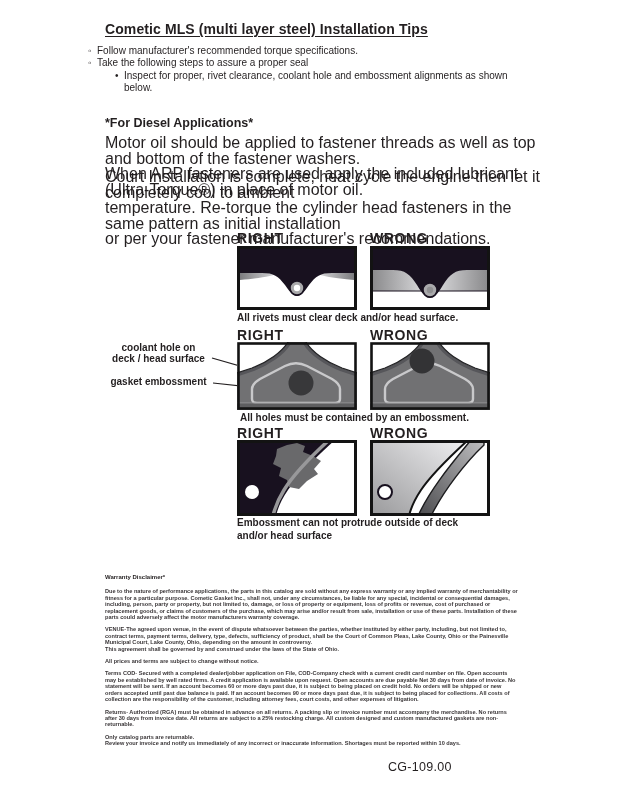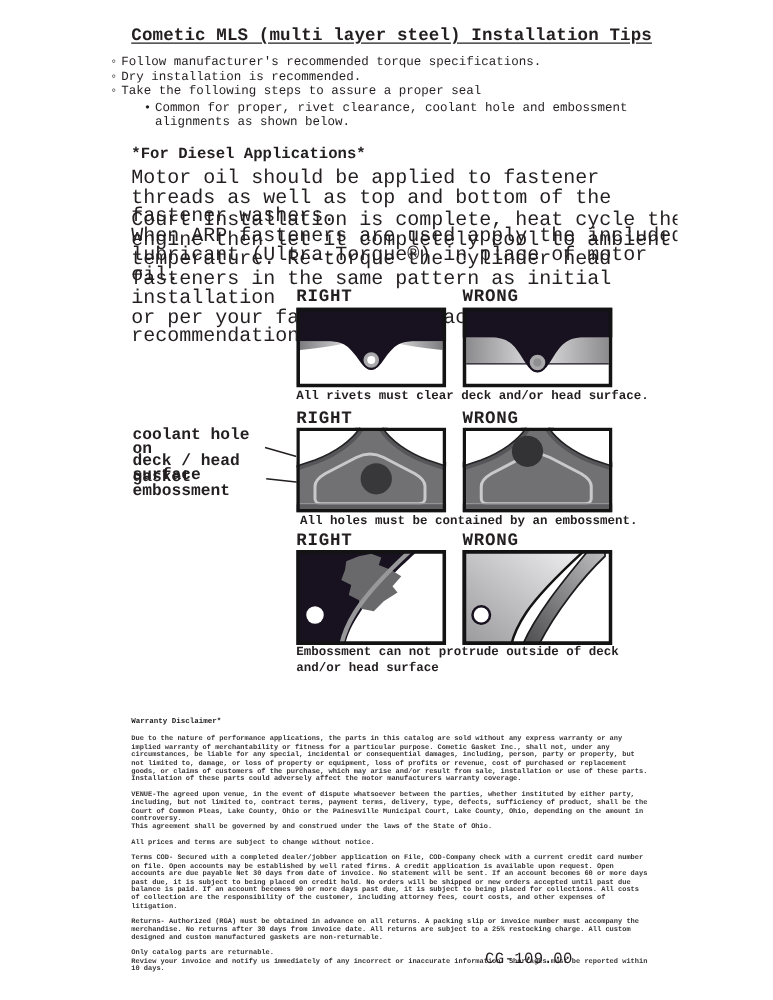--- a/index.html
+++ b/index.html
@@ -1,69 +1,65 @@
 <!DOCTYPE html>
 <html><head>
 <meta charset="utf-8">
 <style>
   html,body{margin:0;padding:0;background:#fff;}
   .page{position:relative;width:542px;height:800px;background:#ffffff;overflow:hidden;
-        font-family:Liberation Mono, monospace;color:#231f20;}
+        font-family:Liberation Sans, sans-serif;color:#231f20;}
   .abs{position:absolute;}
   .ml{white-space:pre-line;}
 
   .title{left:105px;top:21px;font-size:14px;font-weight:bold;text-decoration:underline;
          text-underline-offset:2px;letter-spacing:.1px;}
   .bullets{left:88px;top:45px;width:450px;font-size:10px;line-height:11.6px;}
   .bullet-row{display:flex;}
   .bullet-row .marker{width:9px;flex:0 0 9px;}
   .bullet-row.main .marker::before{content:"◦";font-size:10px;}
   .sub{margin-left:27px;margin-top:2px;}
   .bullet-row.subrow .marker::before{content:"•";font-size:10px;}
 
   .diesel-heading{left:105px;top:116px;font-size:12.5px;font-weight:bold;text-align:right;}
   .body-para{font-size:16px;line-height:15.5px;width:450px;}
   .p1{left:105px;top:135px;}
   .p2{left:105px;top:169px;}
   .pnote{left:105px;top:207px;font-size:10px;width:450px;}
 
   .dg-label{width:120px;text-align:left;font-size:14px;font-weight:bold;letter-spacing:.6px;}
   .dg-caption{font-size:10px;font-weight:bold;line-height:12.5px;}
-  .annot{width:105px;text-align:left;font-size:13px;font-weight:bold;line-height:10.5px;}
+  .annot{width:105px;text-align:center;font-size:10px;font-weight:bold;line-height:10.5px;}
   svg{display:block;}
 
   .disclaimer{left:105px;top:574px;width:414px;font-size:5.6px;line-height:6.4px;}
   .disclaimer .dh{font-weight:bold;font-size:6px;margin:0 0 8px 0;}
   .disclaimer p{margin:0 0 6px 0;font-weight:bold;color:#3a3638;}
   .footer{left:388px;top:760px;font-size:12.5px;letter-spacing:.3px;}
 </style>
 </head>
 <body>
 
 <div class="page">
 
   <div class="abs title">Cometic MLS (multi layer steel) Installation Tips</div>
 
   <div class="abs bullets">
     <div class="bullet-row main">
       <span class="marker"></span>
       <span>Follow manufacturer's recommended torque specifications.</span>
-    </div>
-    <div class="bullet-row main">
-      <span class="marker"></span>
-      <span>Dry installation is recommended.</span>
     </div>
     <div class="bullet-row main">
       <span class="marker"></span>
       <span>Take the following steps to assure a proper seal</span>
     </div>
     <div class="sub">
       <div class="bullet-row subrow">
         <span class="marker"></span>
-        <span>Common for proper, rivet clearance, coolant hole and embossment alignments as shown below.</span>
+        <span>Inspect for proper, rivet clearance, coolant hole and embossment alignments as shown below.</span>
       </div>
     </div>
   </div>
 
   <div class="abs diesel-heading">*For Diesel Applications*</div>
   <div class="abs body-para p1 ml">Motor oil should be applied to fastener threads as well as top and bottom of the fastener washers.
 When ARP fasteners are used apply the included lubricant (Ultra-Torque®) in place of motor oil.</div>
   <div class="abs body-para p2 ml">Court Installation is complete, heat cycle the engine then let it completely cool to ambient
 temperature. Re-torque the cylinder head fasteners in the same pattern as initial installation
 or per your fastener manufacturer's recommendations.</div>

